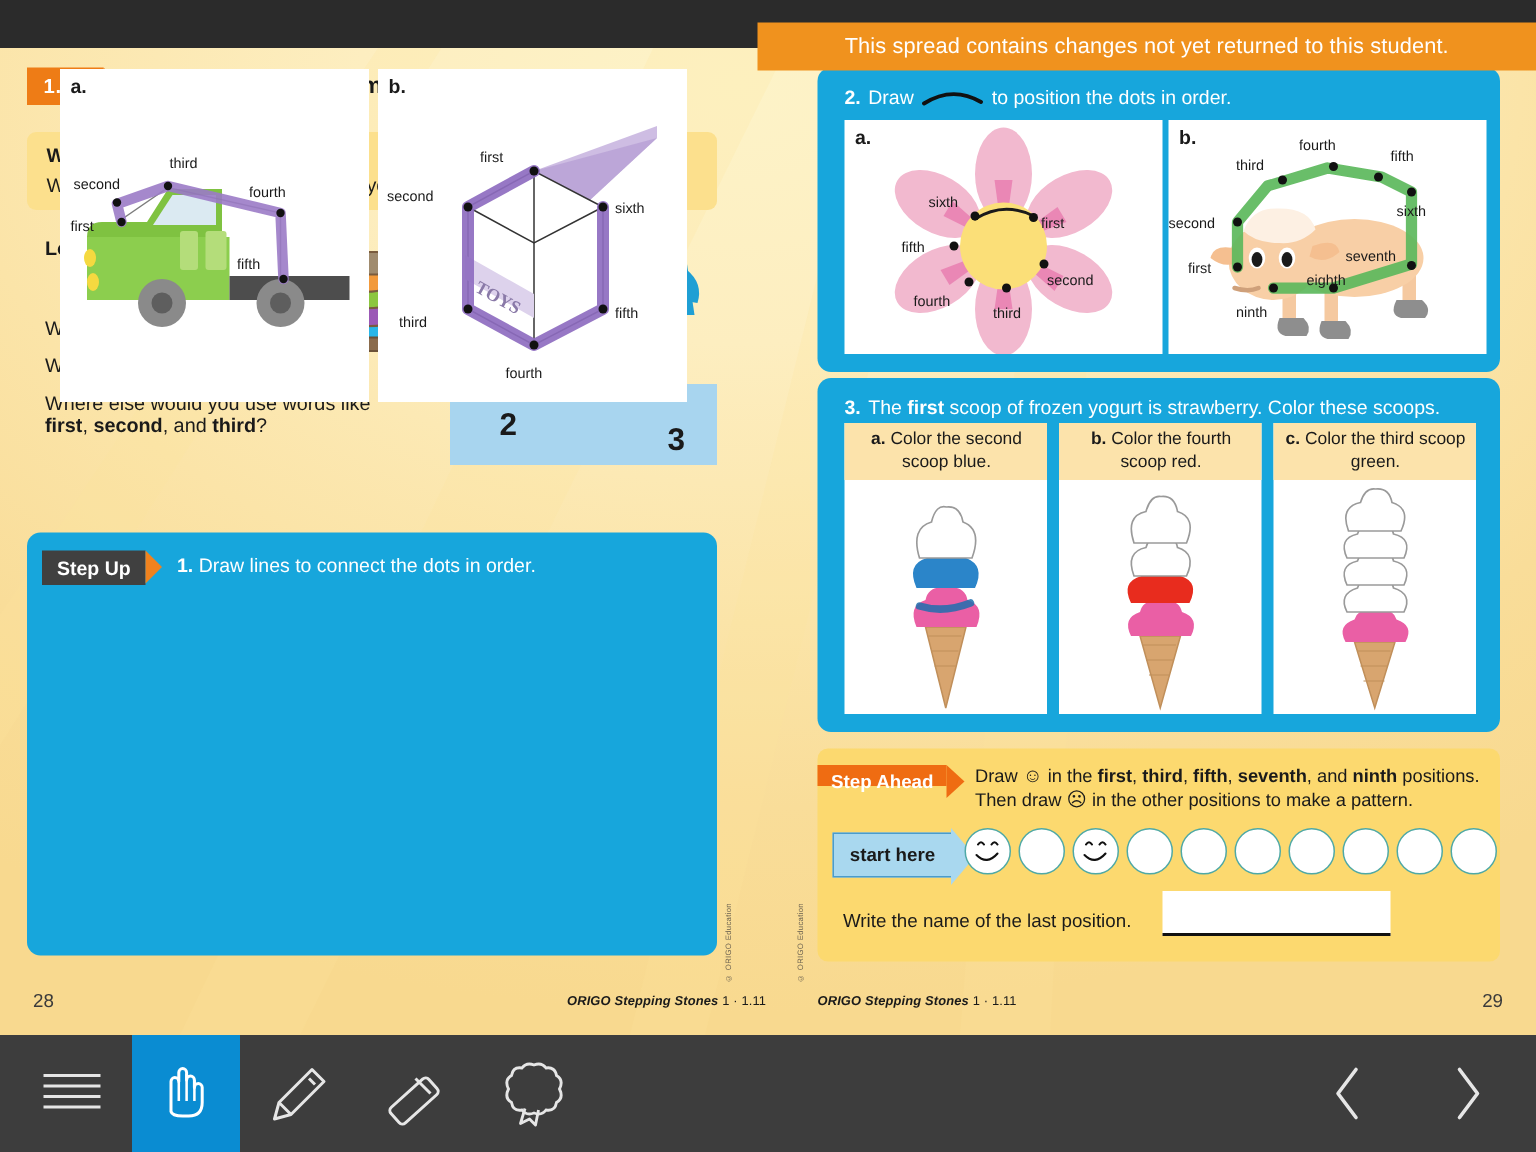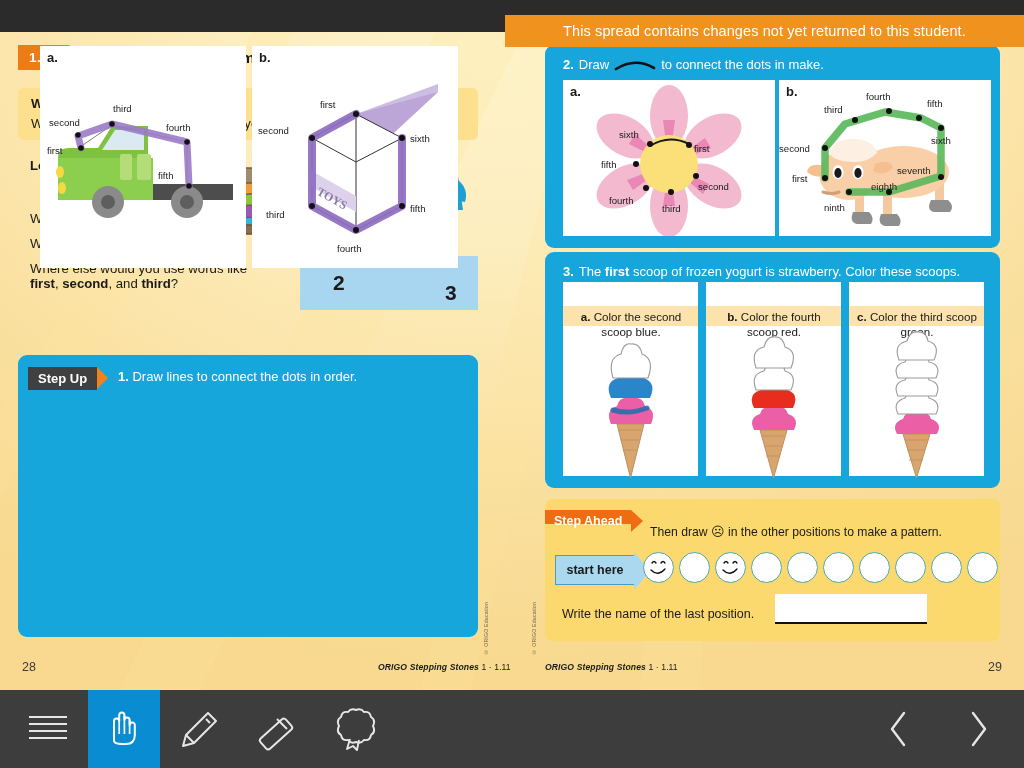--- a/index.html
+++ b/index.html
@@ -103,22 +103,22 @@
   #q2-box-b { left: 779px; top: 80px;  width: 212px; height: 156px; }
 
   
   #q3-card {
     position: absolute; left: 545px; top: 252px; width: 455px; height: 236px;
     background: #17a6dc; border-radius: 9px;
   }
   .q3-panel { position:absolute; top: 282px; width: 135px; height: 194px; background:#fff; }
   #q3-a { left: 563px; } #q3-b { left: 706px; } #q3-c { left: 849px; }
   .q3-caption {
-    height: 20px; background:#fce3ab; font-size:11.6px; color:#1a1a1a;
-    padding: 3px 4px 0 5px; text-align:center; line-height:15px;margin-top:24px;
+    height: 38px; background:#fce3ab; font-size:11.6px; color:#1a1a1a;
+    padding: 3px 4px 0 5px; text-align:center; line-height:15px;
   }
   .q3-caption .lt { font-weight:bold; }
   .cone-wrap { position:relative; height: 156px; }
 
   
   #stepahead-card {
     position:absolute; left:545px; top:499px; width:455px; height:142px;
     background:#fcd96f; border-radius:7px;
   }
   .sa-tag {
@@ -387,21 +387,21 @@
 
     <div class="page" id="page-right">
 
       <div id="q2-card" style="left:33px;">
         <div class="q-head">
           <span class="num">2.</span>
           <span>Draw</span>
           <svg width="42" height="13" viewBox="0 0 42 13">
             <path d="M2 11 Q21 -1 40 10" stroke="#111" stroke-width="2.6" fill="none" stroke-linecap="round"></path>
           </svg>
-          <span>to connect the dots in make.</span>
+          <span>to position the dots in order.</span>
         </div>
       </div>
 
       <div class="white-box" id="q2-box-a" style="left:51px;">
         <span class="box-letter">a.</span>
         <svg viewBox="0 0 212 156" width="212" height="156">
           <g fill="#f2b9cf">
             <ellipse cx="106" cy="36" rx="19" ry="31"></ellipse>
             <ellipse cx="150" cy="56" rx="19" ry="31" transform="rotate(60 150 56)"></ellipse>
             <ellipse cx="150" cy="106" rx="19" ry="31" transform="rotate(120 150 106)"></ellipse>
@@ -540,21 +540,21 @@
             <path d="M48 82 q-7 -14 7 -18 q3 -10 13 -8 q11 -2 13 8 q13 4 6 18 z" fill="#e82c1e"></path>
             <path d="M50 64 q-6 -16 8 -19 q3 -10 10 -9 q9 -1 11 9 q13 4 6 19 z" fill="#fff" stroke="#9a9a9a" stroke-width="1.1"></path>
             <path d="M50 42 q-6 -18 8 -21 q3 -11 10 -10 q9 -1 11 10 q13 4 6 21 z" fill="#fff" stroke="#9a9a9a" stroke-width="1.1"></path>
           </svg>
         </div>
       </div>
 
       <div id="stepahead-card" style="left:33px;">
         <div class="sa-tag">Step Ahead</div>
         <div id="sa-text">
-          <br>
+          <span>Draw <span style="font-size:13px;">☺</span> in the <b>first</b>, <b>third</b>, <b>fifth</b>, <b>seventh</b>, and <b>ninth</b> positions.</span><br>
           <span>Then draw <span style="font-size:13px;">☹</span> in the other positions to make a pattern.</span>
         </div>
         <div id="start-here">start here</div>
         <div id="sa-circles">
           <div class="sa-circle">
             <svg width="29" height="29" viewBox="0 0 29 29">
               <path d="M8 10 q2 -3 4 0" stroke="#111" stroke-width="1.4" fill="none" stroke-linecap="round"></path>
               <path d="M17 10 q2 -3 4 0" stroke="#111" stroke-width="1.4" fill="none" stroke-linecap="round"></path>
               <path d="M7 17 q7 7 14 -1" stroke="#111" stroke-width="1.4" fill="none" stroke-linecap="round"></path>
             </svg>

